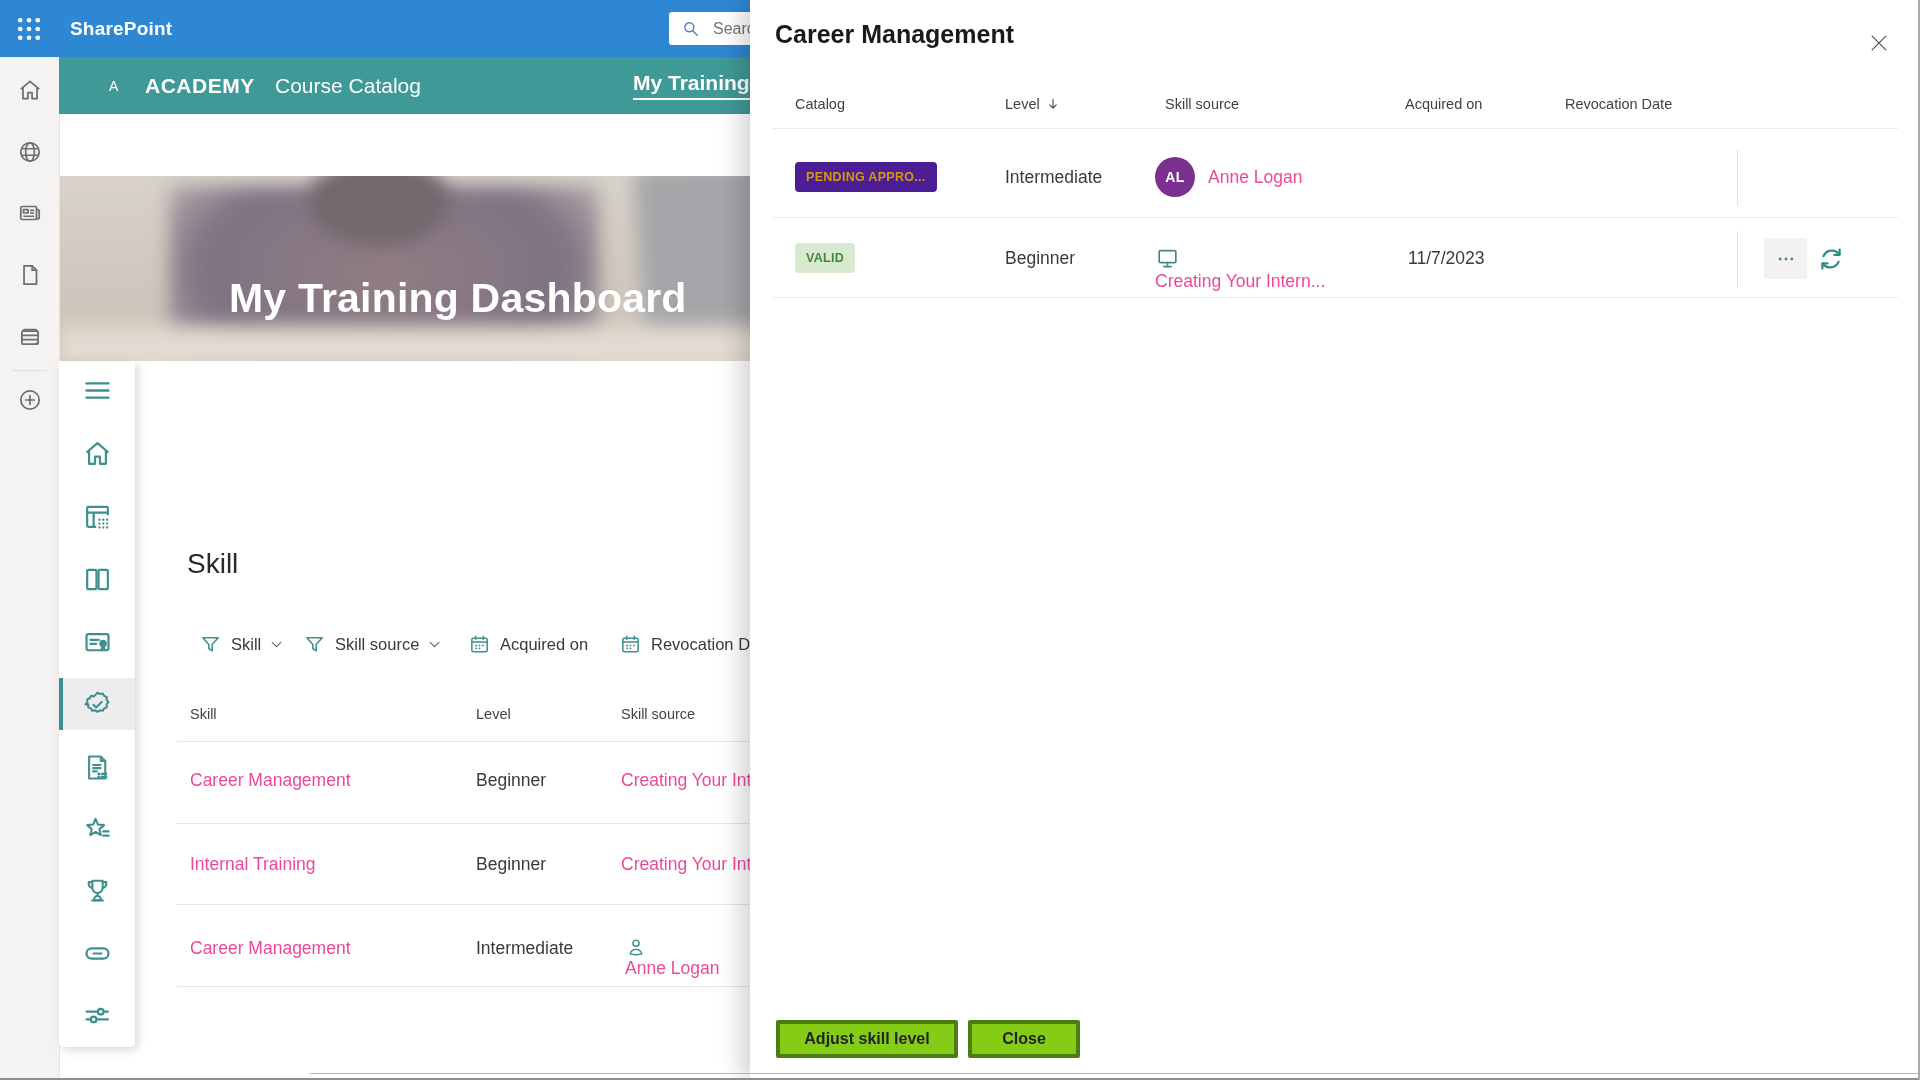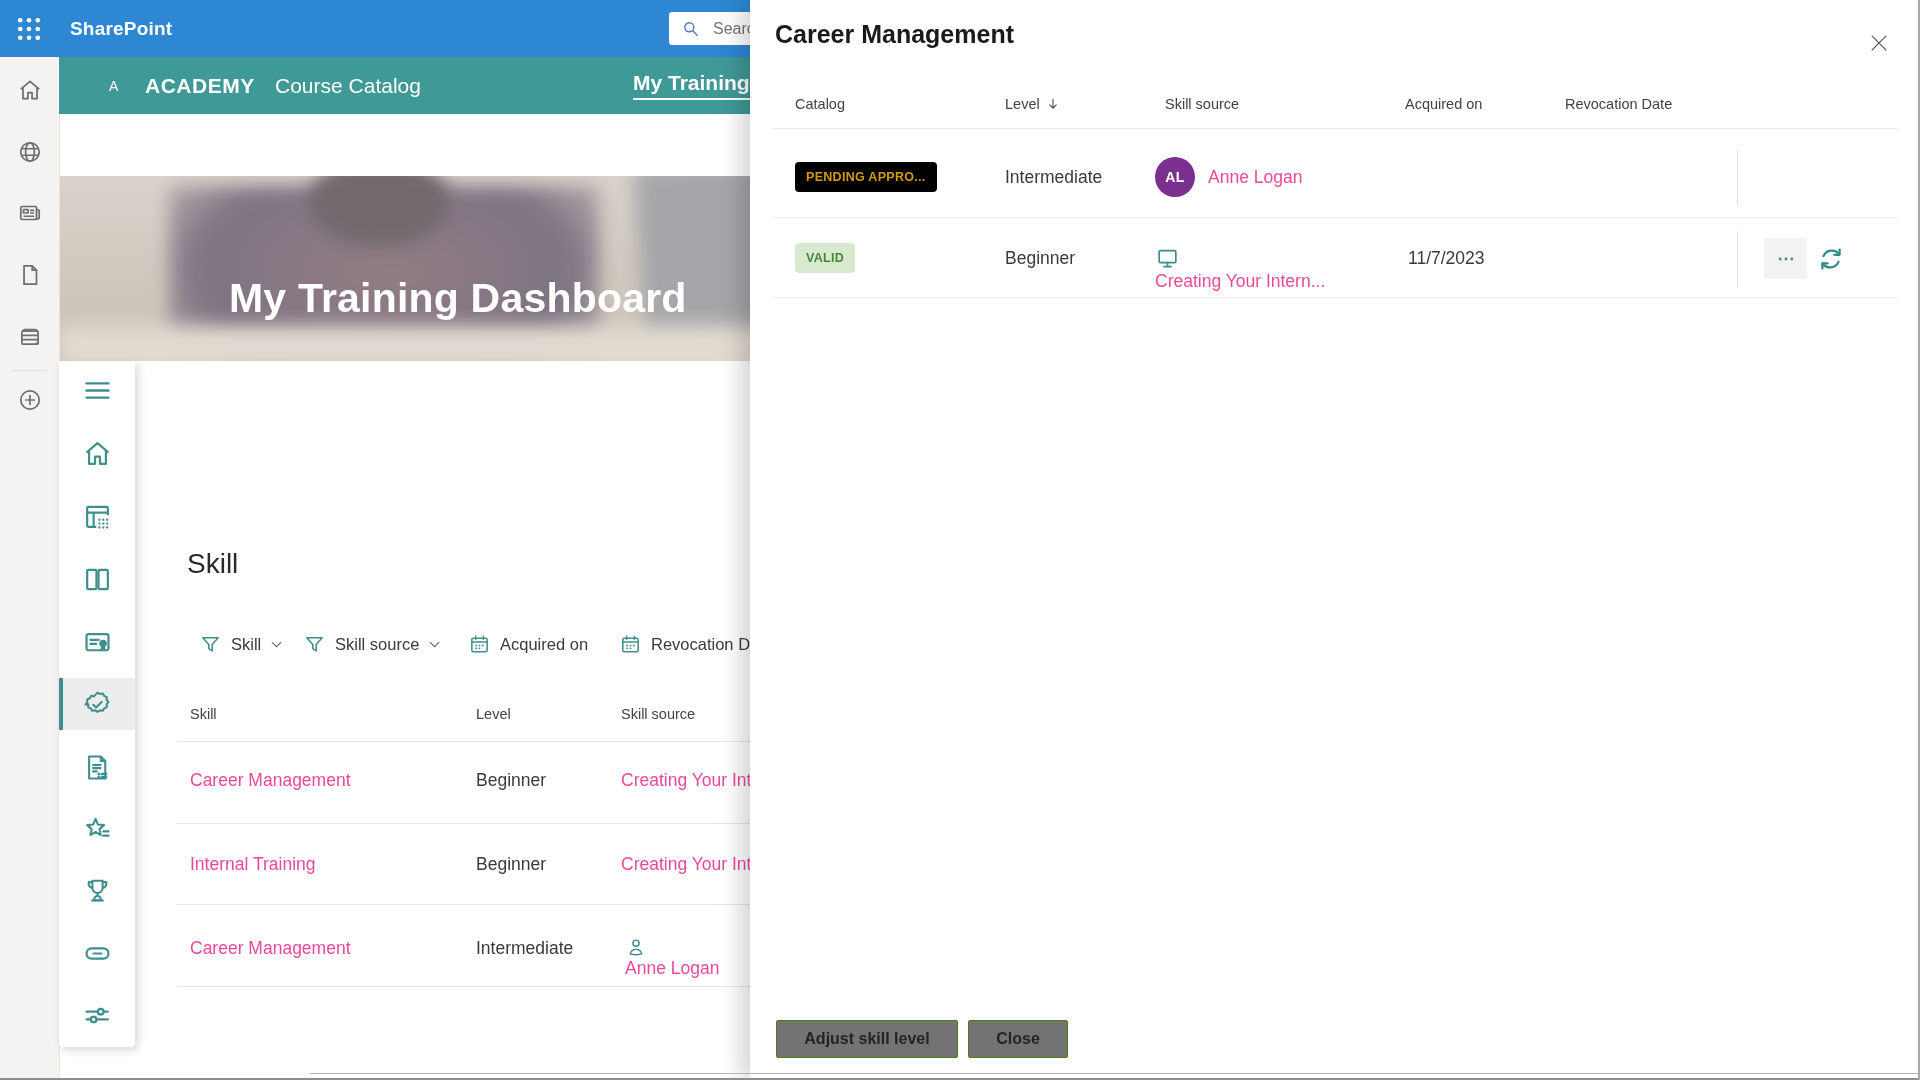--- a/index.html
+++ b/index.html
@@ -71,35 +71,35 @@
   #panel{left:750px;top:0;width:1170px;height:1080px;background:#fff;z-index:10;
     box-shadow:-9px 0 22px rgba(0,0,0,.18);}
   #panel-title{position:absolute;left:25px;top:20px;font-size:25px;font-weight:700;color:#1b1a19;}
   #panel-close{position:absolute;left:1118px;top:32px;width:22px;height:22px;color:#565656;cursor:pointer;}
   .ph{position:absolute;top:96px;font-size:14.5px;color:#424242;display:flex;align-items:center;gap:6px;}
   .ph svg{width:14px;height:14px;color:#424242;}
   .pdiv{position:absolute;left:22px;width:1126px;height:1px;background:#ececea;}
   .prow-cell{position:absolute;font-size:17.5px;white-space:nowrap;}
   .badge{display:inline-block;font-size:12.5px;font-weight:700;letter-spacing:.3px;
     padding:8px 11px;border-radius:4px;}
-  .badge.pending{background:#000000;color:#d39a10;}
+  .badge.pending{background:#4c1d95;color:#d39a10;}
   .badge.valid{background:#d7e9cf;color:#44883e;}
   .avatar{position:absolute;width:40px;height:40px;border-radius:50%;background:#7b2f8f;color:#fff;
     display:flex;align-items:center;justify-content:center;font-size:14px;font-weight:700;letter-spacing:.3px;}
   .vsep{position:absolute;width:1px;background:#e1e1e1;}
   .monitor-ic{width:25px;height:25px;color:#3d8b8a;vertical-align:-5px;margin-right:9px;}
   #more-btn{position:absolute;left:1014px;top:238px;width:43px;height:41px;background:#f3f2f1;border-radius:2px;
     display:flex;align-items:center;justify-content:center;color:#3d8b8a;cursor:pointer;}
   #more-btn svg{width:20px;height:20px;}
   #refresh-btn{position:absolute;left:1062px;top:240px;width:37px;height:37px;display:flex;align-items:center;justify-content:center;color:#2f8c8a;cursor:pointer;}
   #refresh-btn svg{width:30px;height:30px;}
-  .pbtn{position:absolute;top:1020px;height:38px;background:#737373;border:1px solid #4d7c0f;border-radius:2px;
+  .pbtn{position:absolute;top:1020px;height:38px;background:#84cc16;border:4px solid #4d7c0f;border-radius:2px;
     font-family:"Liberation Sans",sans-serif;font-size:16px;font-weight:700;color:#242424;cursor:pointer;}
   #btn-adjust{left:26px;width:182px;}
-  #btn-close{left:218px;width:100px;}
+  #btn-close{left:218px;width:112px;}
 
   
   #scrollline{left:310px;top:1073px;width:1610px;height:1px;background:#b4b4b4;z-index:40;}
   #bottomedge{left:0;top:1078px;width:1920px;height:2px;background:#8e8e8e;z-index:40;}
   #rightedge{left:1918px;top:0;width:2px;height:1080px;background:#a9a9a9;z-index:40;}
 
   svg{display:block;}
 </style>
 </head>
 <body>

